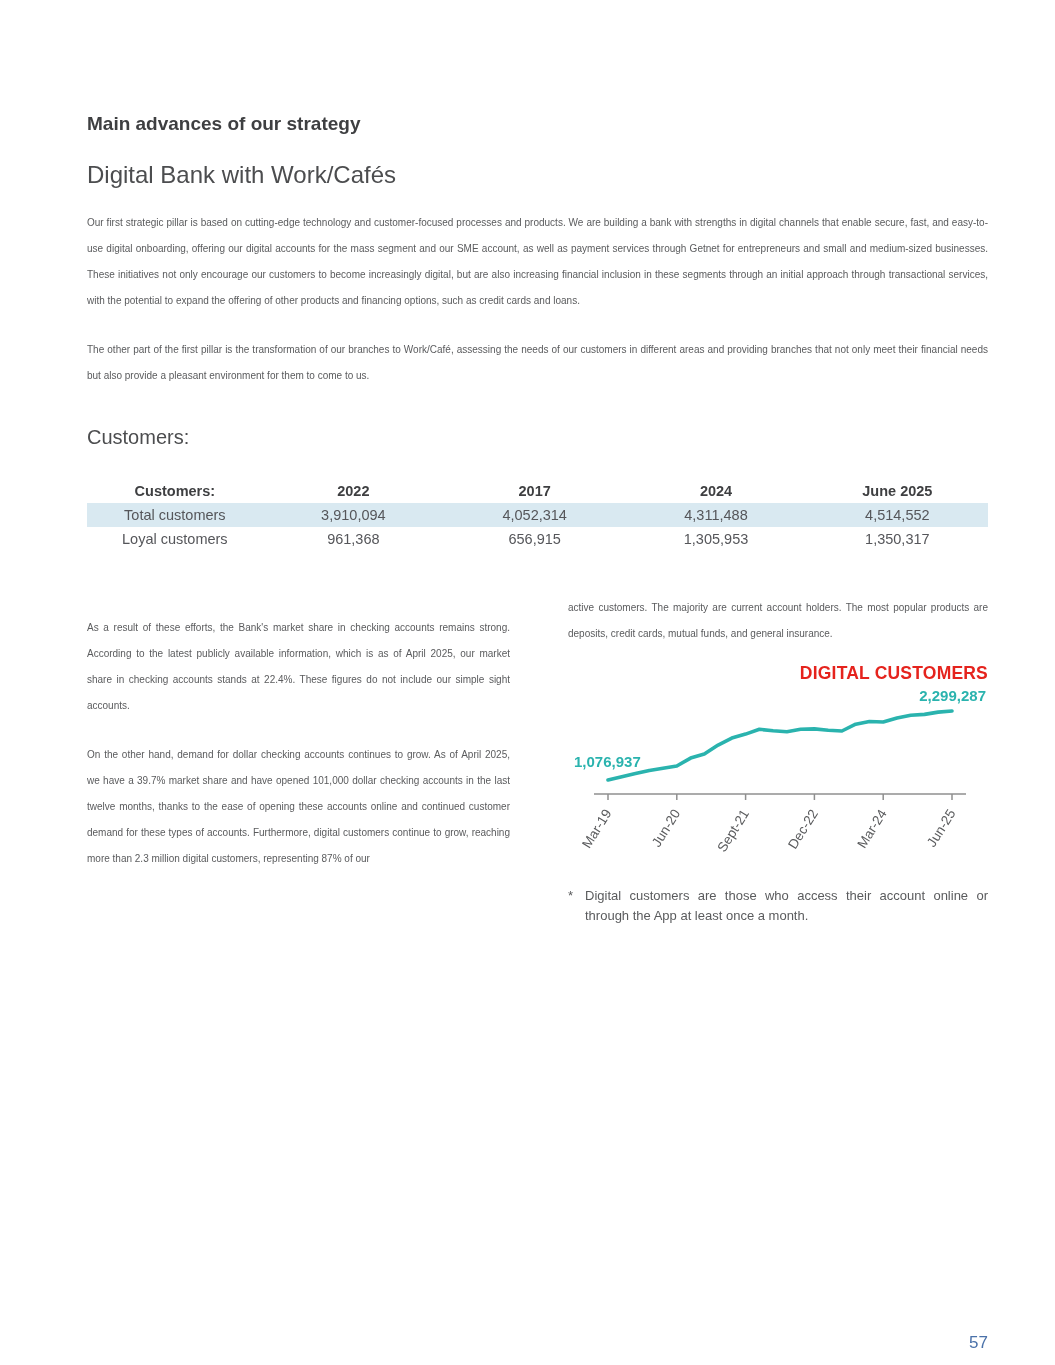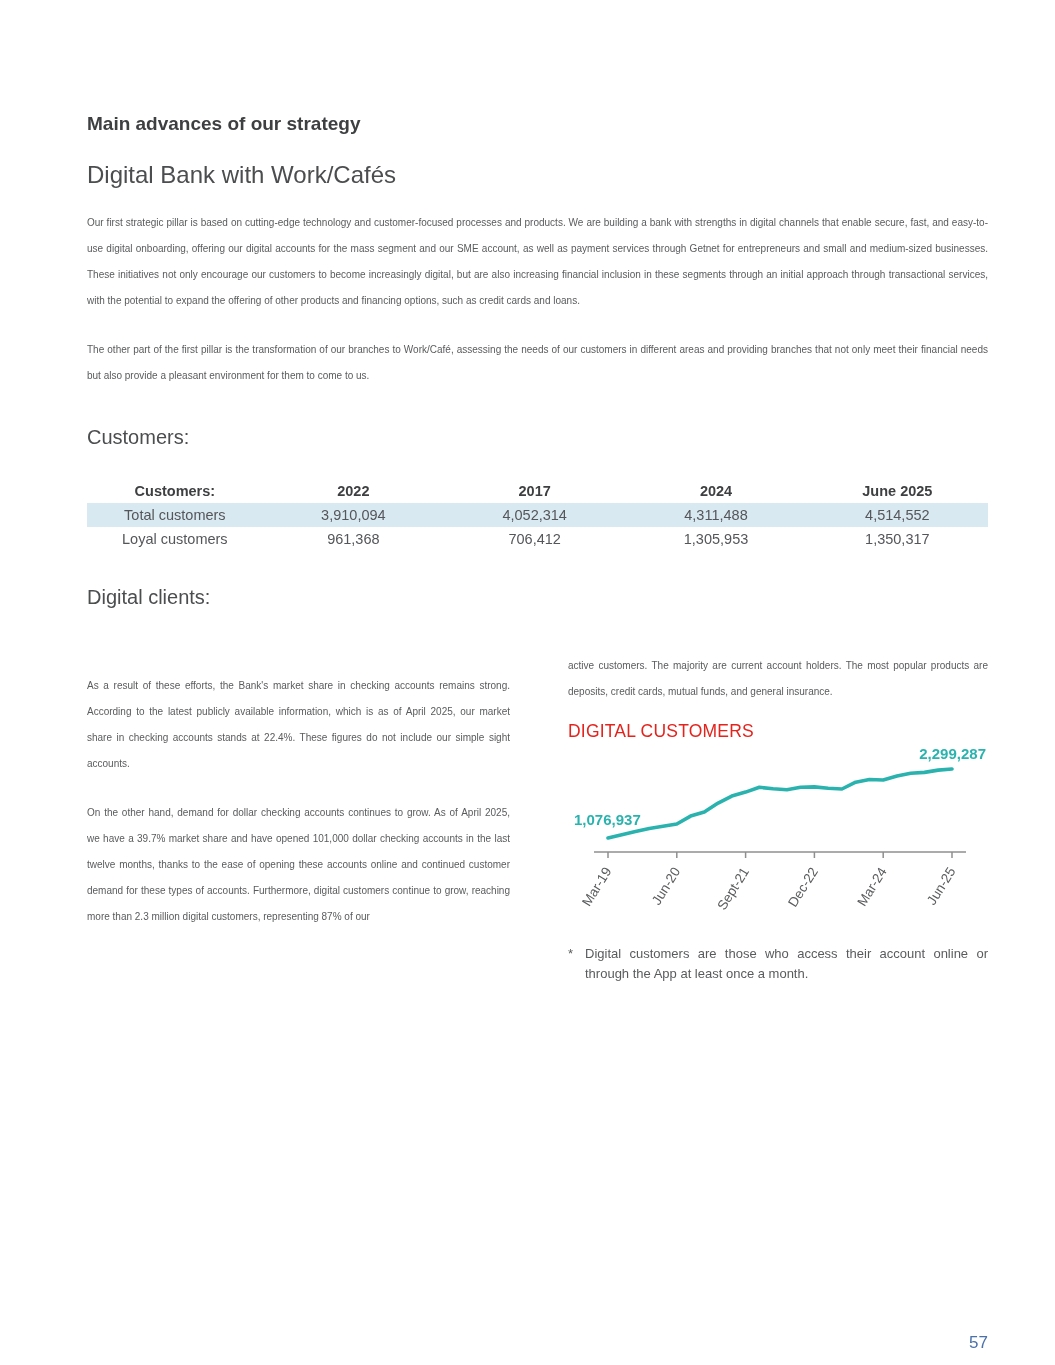--- a/index.html
+++ b/index.html
@@ -43,21 +43,21 @@
   table.customers td{padding:4px 16px;text-align:center;white-space:nowrap;}
   table.customers th:first-child, table.customers td:first-child{width:19.5%;}
   table.customers tbody tr:nth-child(odd){background:var(--stripe);}
   
   .columns{display:flex;margin-top:44px;gap:58px;}
   .col-left{width:423px;flex:none;padding-top:20px;}
   .col-left p:first-child{margin-top:0;}
   .col-right{width:420px;flex:none;}
   .col-right p:first-child{margin-top:0;}
   .chart-title{
-    text-align:left;font-weight:400;font-size:17.5px;
+    text-align:right;font-weight:700;font-size:17.5px;
     color:var(--red);margin-top:16px;letter-spacing:.2px;
   }
   svg.chart{display:block;margin-top:2px;}
   .axisline{stroke:var(--axis);stroke-width:1.5;}
   .seriesline{fill:none;stroke:var(--teal);stroke-width:3.6;stroke-linejoin:round;stroke-linecap:round;}
   .ticklabel{font-size:13.5px;fill:var(--body);font-family:"Liberation Sans", sans-serif;}
   .datalabel{font-size:15px;font-weight:700;fill:var(--teal);font-family:"Liberation Sans", sans-serif;}
   .footnote{display:flex;margin-top:8px;font-size:13px;line-height:19.5px;color:var(--body);}
   .footnote .marker{width:17px;flex:none;}
   .footnote .text{text-align:justify;flex:1;}
@@ -93,29 +93,28 @@
         <tr>
           <td>Total customers</td>
           <td>3,910,094</td>
           <td>4,052,314</td>
           <td>4,311,488</td>
           <td>4,514,552</td>
         </tr>
         <tr>
           <td>Loyal customers</td>
           <td>961,368</td>
-          <td>706,412</td>
+          <td>656,915</td>
           <td>1,305,953</td>
           <td>1,350,317</td>
         </tr>
       </tbody>
   </table>
 
 
-  <h3 class="h-section sec-digital">Digital clients:</h3>
 
   <div class="columns">
     <div class="col-left">
       <p class="body-text">As a result of these efforts, the Bank's market share in checking accounts remains strong. According to the latest publicly available information, which is as of April 2025, our market share in checking accounts stands at 22.4%. These figures do not include our simple sight accounts.</p>
       <p class="body-text">On the other hand, demand for dollar checking accounts continues to grow. As of April 2025, we have a 39.7% market share and have opened 101,000 dollar checking accounts in the last twelve months, thanks to the ease of opening these accounts online and continued customer demand for these types of accounts. Furthermore, digital customers continue to grow, reaching more than 2.3 million digital customers, representing 87% of our</p>
     </div>
     <div class="col-right">
       <p class="body-text">active customers. The majority are current account holders. The most popular products are deposits, credit cards, mutual funds, and general insurance.</p>
 
       <div class="chart-title">DIGITAL CUSTOMERS</div>

